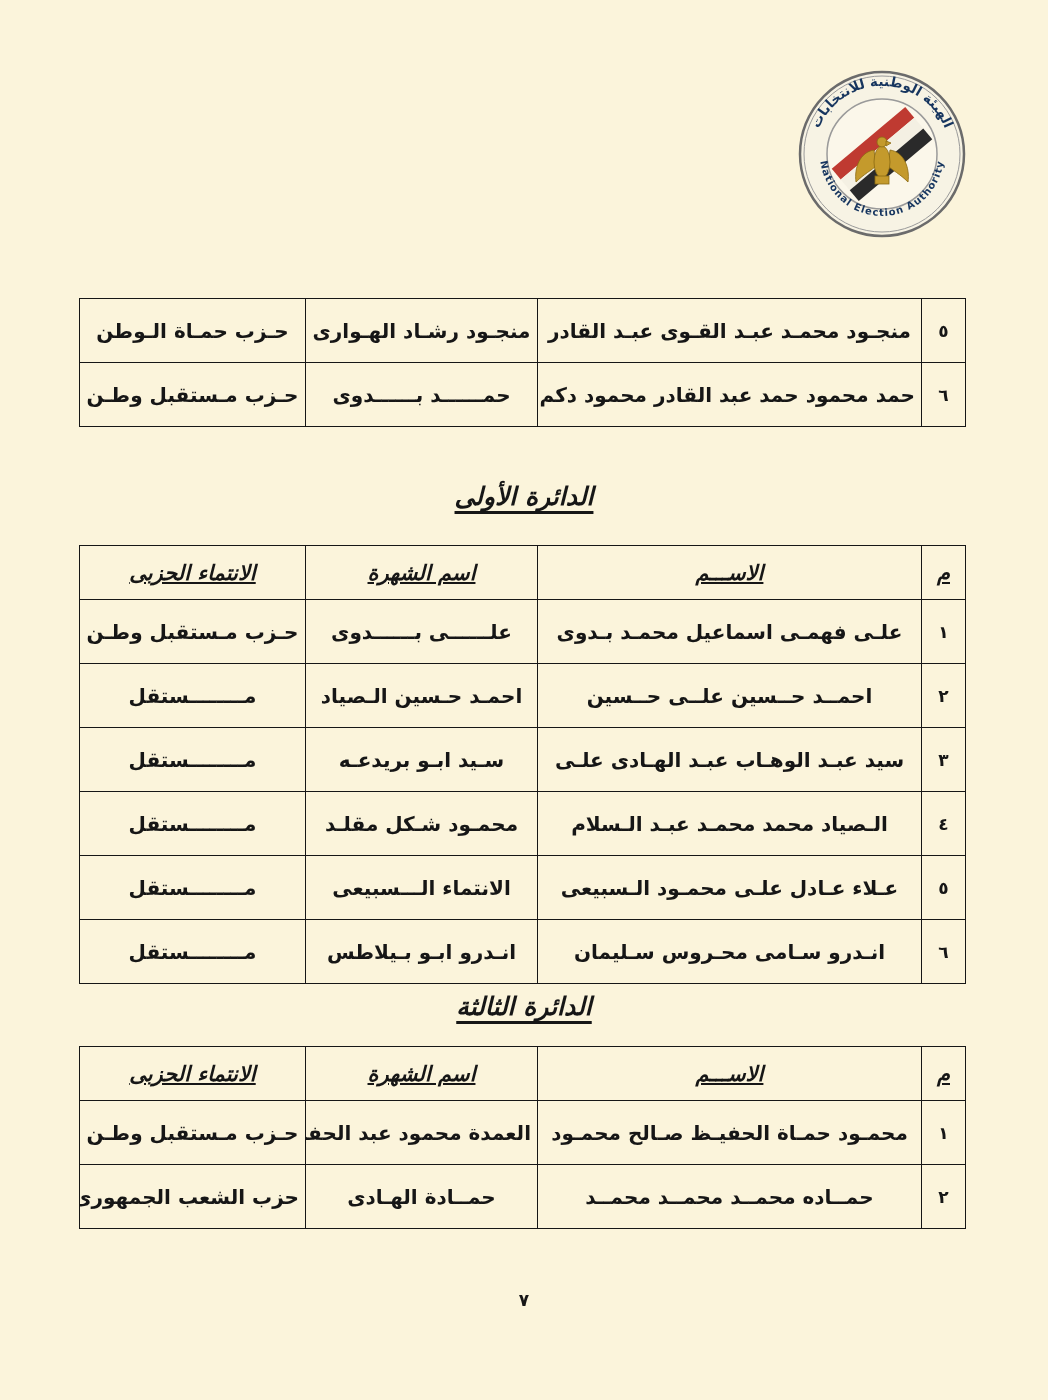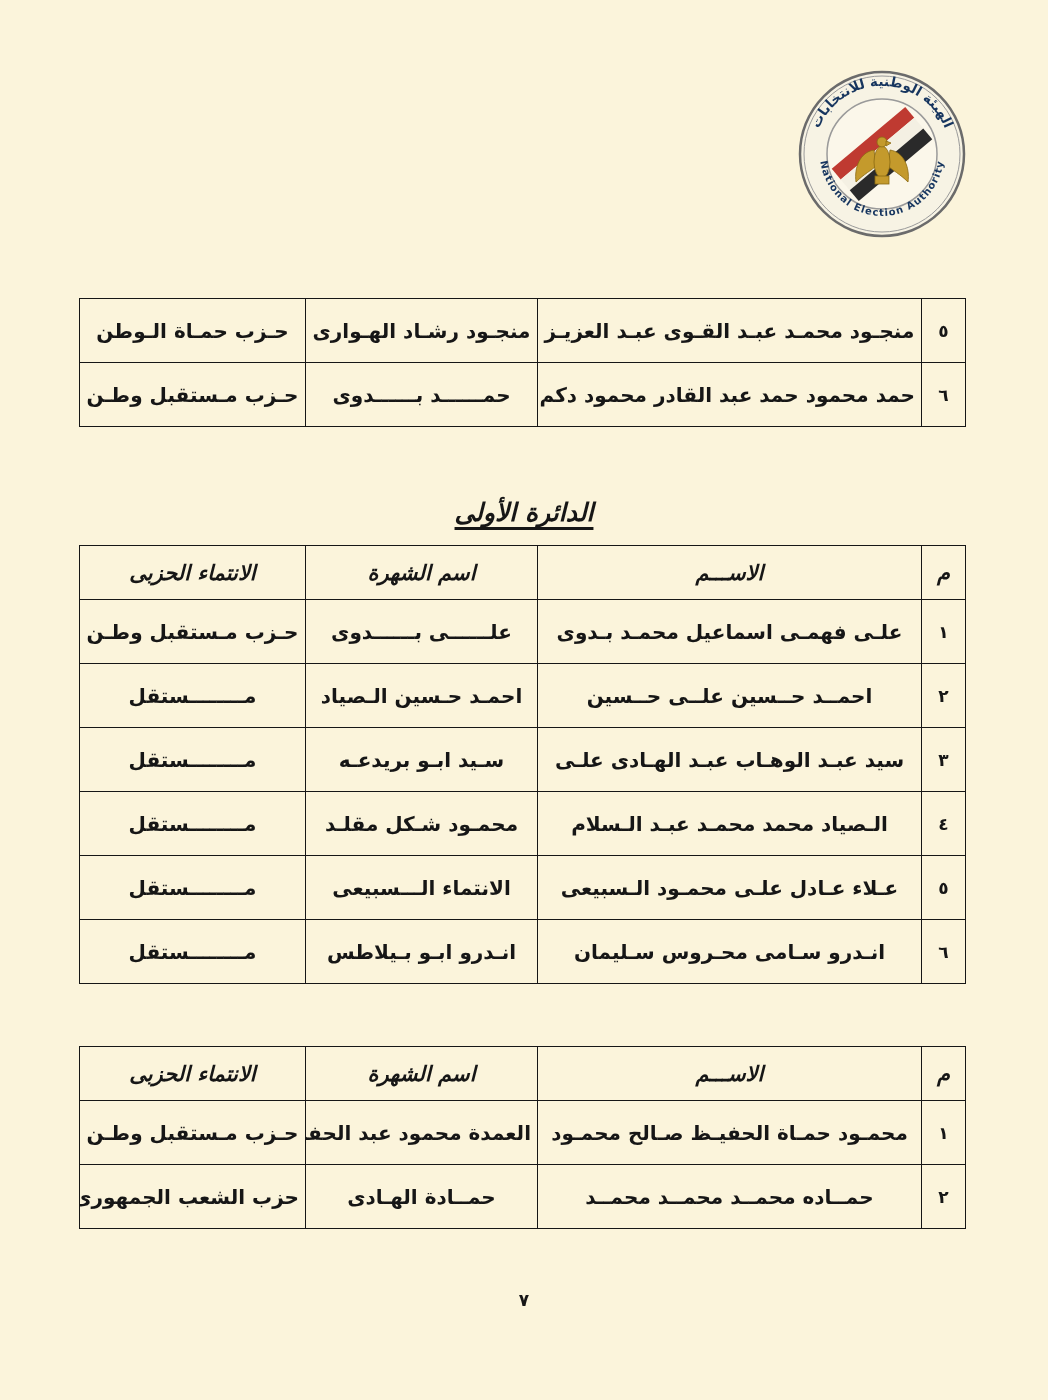--- a/index.html
+++ b/index.html
@@ -32,41 +32,41 @@
     border: 1.5px solid #161616;
     font-weight: bold;
     text-align: center;
     vertical-align: middle;
     overflow: hidden;
     white-space: nowrap;
     padding: 8px 6px;
   }
   .tbl td { height: 64px; font-size: 20px; }
   .tbl td:first-child { font-size: 17px; }
-  .tbl th { height: 54px; font-size: 21px; font-style: italic; }
+  .tbl th { height: 54px; font-size: 21px; font-style: italic; text-decoration: underline; }
   .top-table { top: 298px; }
   .t1 { top: 545px; }
   .t2 { top: 1046px; }
   .c-num   { width: 44px; }
   .c-name  { width: 384px; }
   .c-nick  { width: 232px; }
   .c-party { width: 226px; }
   .heading {
     position: absolute;
     width: 100%;
     text-align: center;
     font-weight: bold;
     font-style: italic;
     font-size: 25px;
     text-decoration: underline;
     text-decoration-thickness: 2.5px;
     text-underline-offset: 6px;
   }
   .h-gov { top: 434px; }
-  .h-d1  { top: 482px; margin-top: 16px; }
+  .h-d1  { top: 482px; }
   .h-d3  { top: 992px; }
   .page-number {
     position: absolute;
     top: 1290px;
     width: 100%;
     text-align: center;
     font-size: 17px;
     font-weight: bold;
   }
 </style>
@@ -109,21 +109,21 @@
   <table class="tbl top-table">
     <colgroup>
         <col class="c-num">
         <col class="c-name">
         <col class="c-nick">
         <col class="c-party">
       </colgroup>
     <tbody>
       <tr>
         <td>٥</td>
-        <td>منجـود محمـد عبـد القـوى عبـد العزيـز</td>
+        <td>منجـود محمـد عبـد القـوى عبـد القادر</td>
         <td>منجـود رشـاد الهـوارى</td>
         <td>حـزب حمـاة الـوطن</td>
       </tr>
       <tr>
         <td>٦</td>
         <td>حمد محمود حمد عبد القادر محمود دكم</td>
         <td>حمــــــد بــــــدوى</td>
         <td>حـزب مـستقبل وطـن</td>
       </tr>
     </tbody>
@@ -179,20 +179,21 @@
       </tr>
       <tr>
         <td>٦</td>
         <td>انـدرو سـامى محـروس سـليمان</td>
         <td>انـدرو ابـو بـيلاطس</td>
         <td>مــــــــستقل</td>
       </tr>
     </tbody>
   </table>
 
+  <div class="heading h-d3">الدائرة الثالثة</div>
 
   <table class="tbl t2">
     <colgroup>
         <col class="c-num">
         <col class="c-name">
         <col class="c-nick">
         <col class="c-party">
       </colgroup>
     <thead>
       <tr>

